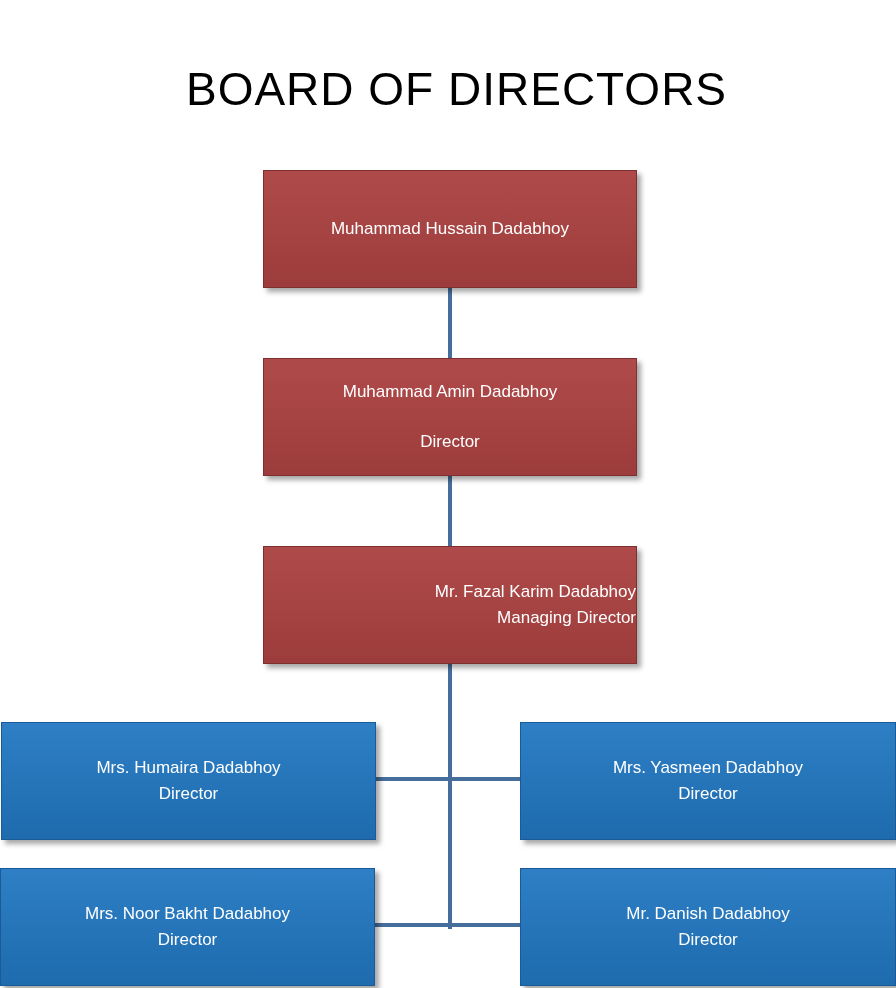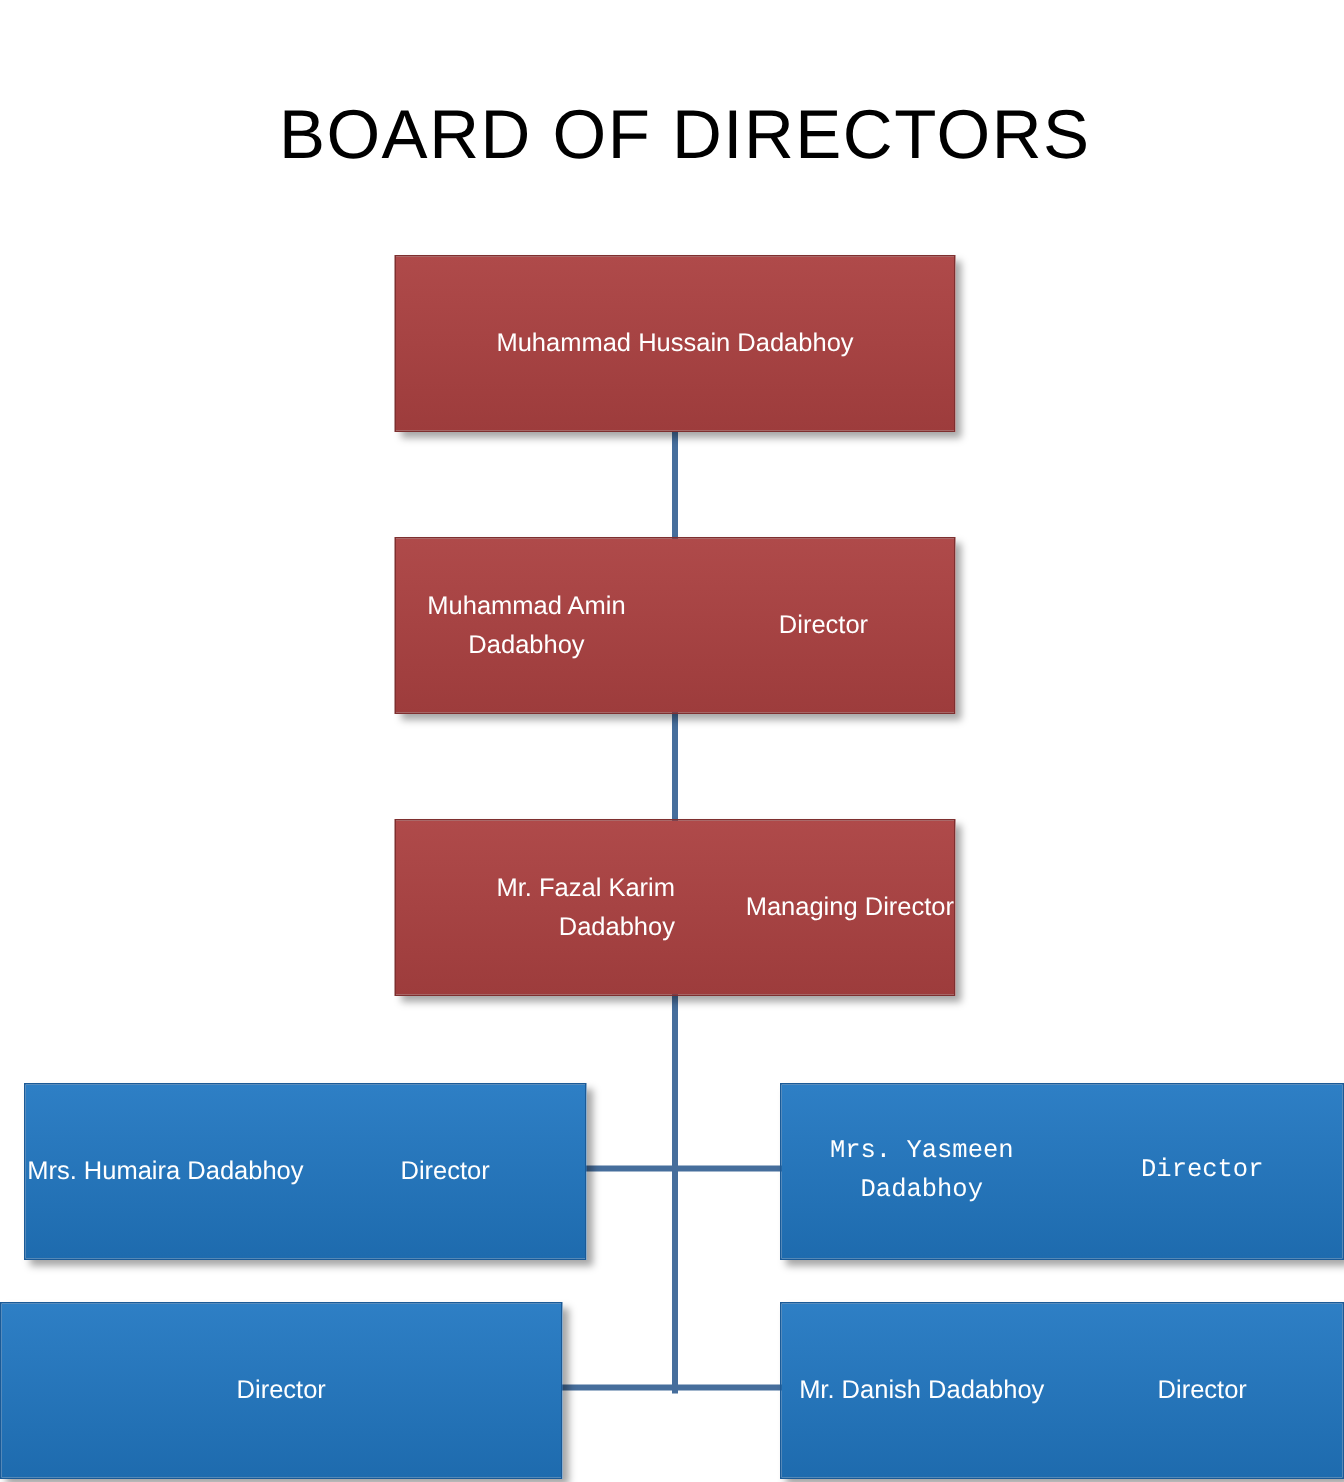--- a/index.html
+++ b/index.html
@@ -50,42 +50,42 @@
   .conn-h2 {
     left: 373px;
     top: 923px;
     width: 150px;
     height: 4px;
   }
   .node {
     position: absolute;
     box-sizing: border-box;
     display: flex;
-    flex-direction: row;
+    flex-direction: column;
     align-items: center;
     justify-content: center;
     text-align: center;
     color: #ffffff;
     font-size: 17px;
     line-height: 26px;
     box-shadow: 4px 4px 5px rgba(0,0,0,0.35);
   }
   .node.red {
     background: linear-gradient(to bottom, #AF4A4A, #9D3C3C);
     border: 1px solid #7E2F2F;
   }
   .node.blue {
     background: linear-gradient(to bottom, #2E7FC5, #1E6BAE);
     border: 1px solid #1A5A97;
   }
   .n0 { left: 263px; top: 170px; width: 374px; height: 118px; }
   .n1 { left: 263px; top: 358px; width: 374px; height: 118px; gap: 24px; }
   .n2 { left: 263px; top: 546px; width: 374px; height: 118px; text-align: right; }
-  .n3 { left: 16px;   top: 722px; width: 375px; height: 118px; }
-  .n4 { left: 520px; top: 722px; width: 376px; height: 118px; font-family: Liberation Mono, monospace; }
+  .n3 { left: 1px;   top: 722px; width: 375px; height: 118px; }
+  .n4 { left: 520px; top: 722px; width: 376px; height: 118px; }
   .n5 { left: 0px;   top: 868px; width: 375px; height: 118px; }
   .n6 { left: 520px; top: 868px; width: 376px; height: 118px; }
   .person-name, .person-role {
     width: 100%;
   }
 </style>
 </head>
 <body>
 
 <div class="canvas" style="--red: #A84242; --blue: #2577BE; --connector: #466E9C;">
@@ -114,20 +114,21 @@
     <div class="person-name">Mrs. Humaira Dadabhoy</div>
     <div class="person-role">Director</div>
   </div>
 
   <div class="node blue n4">
     <div class="person-name">Mrs. Yasmeen Dadabhoy</div>
     <div class="person-role">Director</div>
   </div>
 
   <div class="node blue n5">
+    <div class="person-name">Mrs. Noor Bakht Dadabhoy</div>
     <div class="person-role">Director</div>
   </div>
 
   <div class="node blue n6">
     <div class="person-name">Mr. Danish Dadabhoy</div>
     <div class="person-role">Director</div>
   </div>
 
 </div>
 

